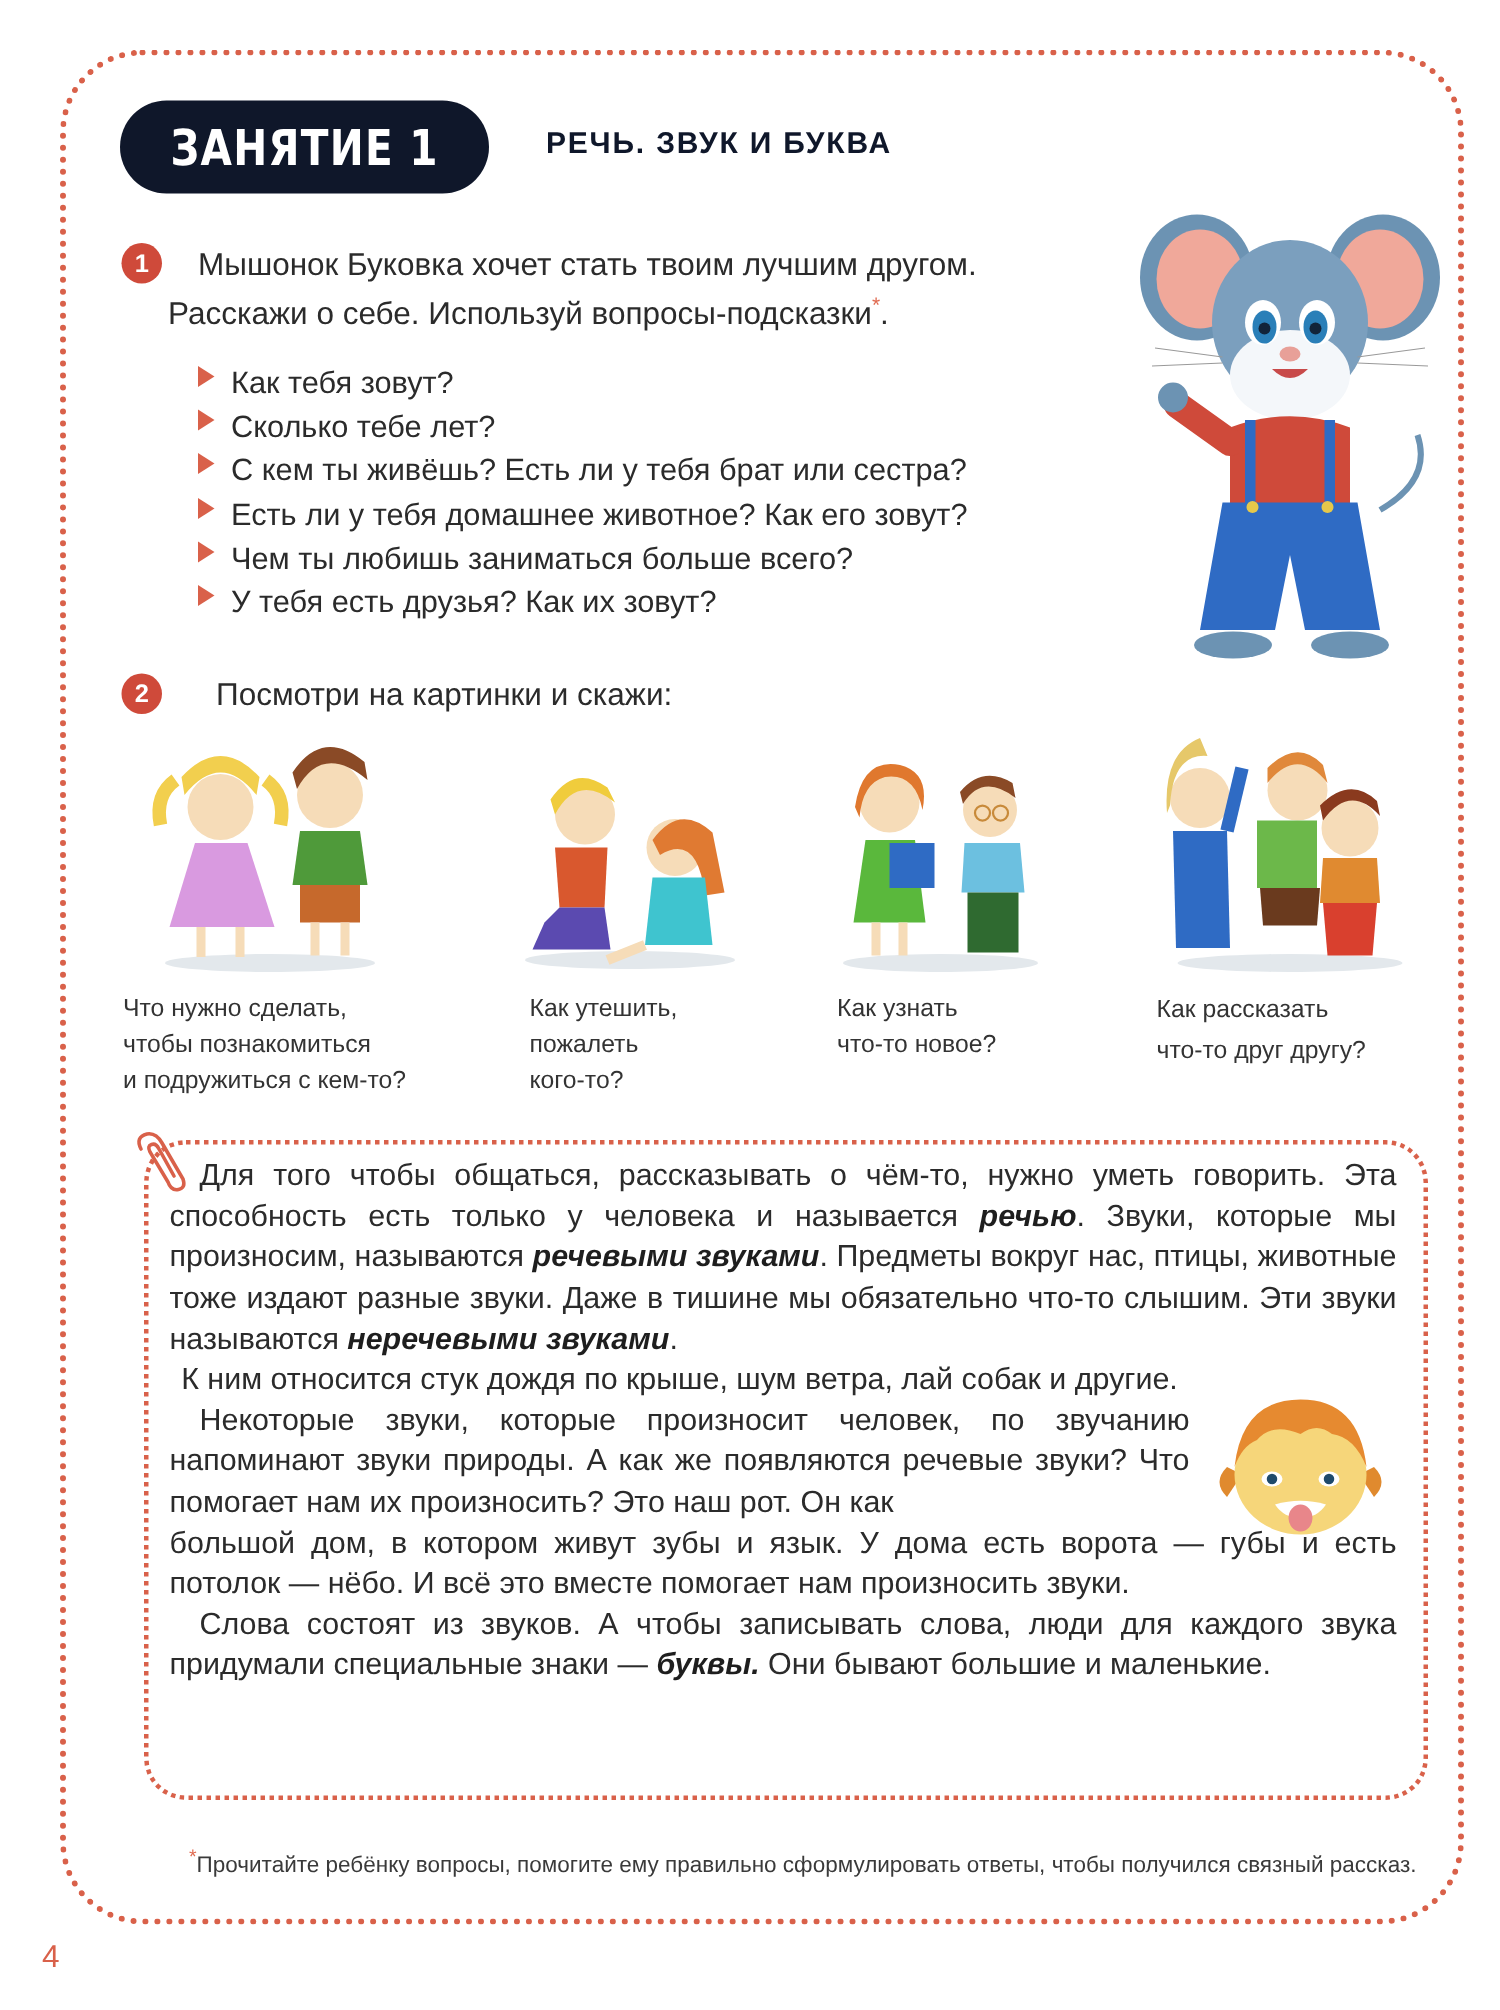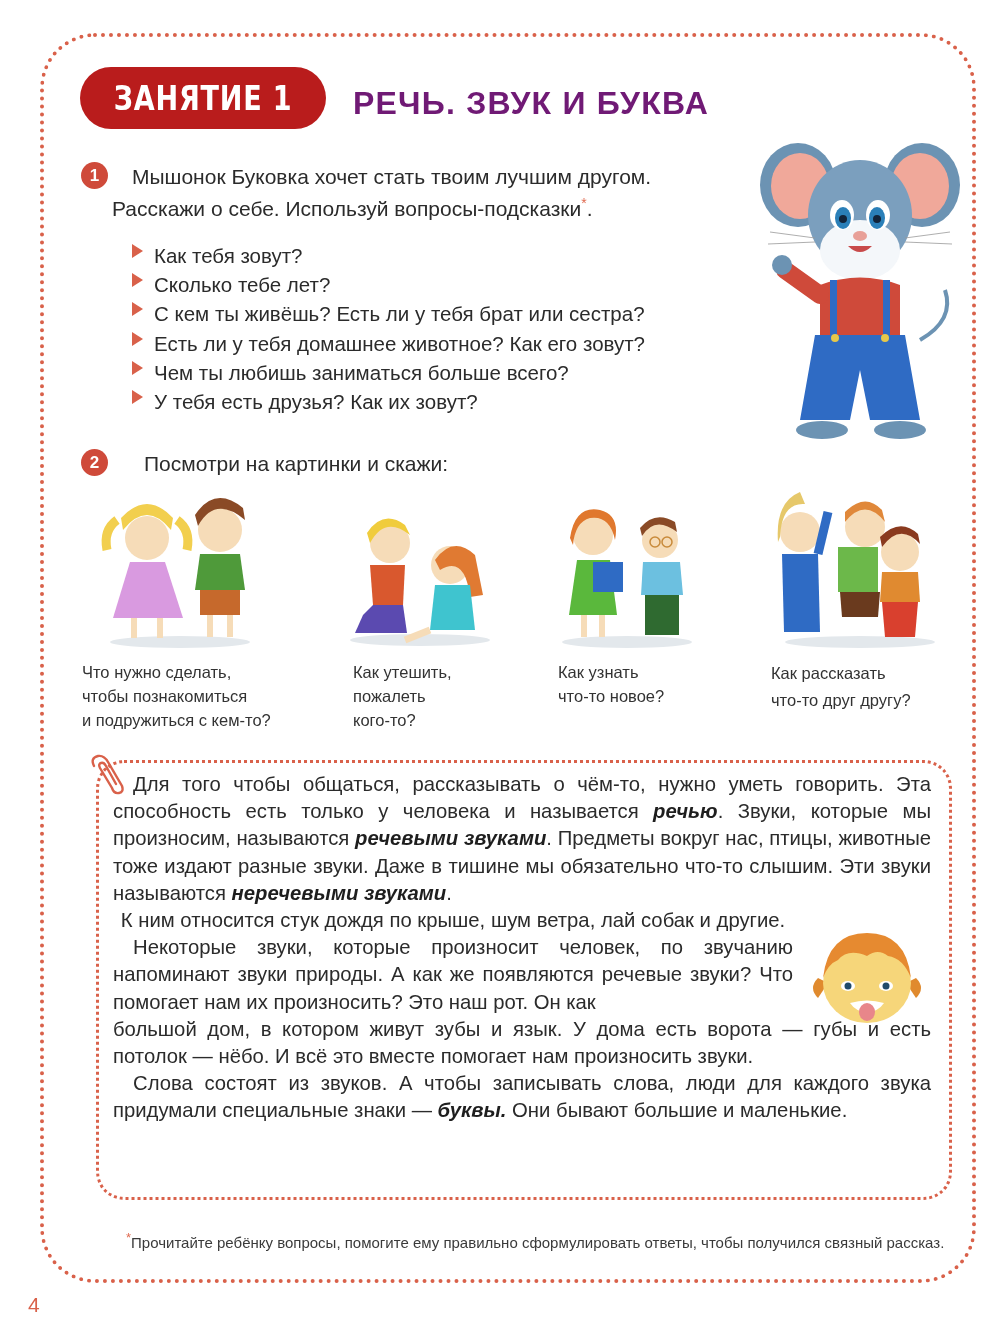--- a/index.html
+++ b/index.html
@@ -1,25 +1,25 @@
 <!DOCTYPE html>
 <html><head>
 <meta charset="utf-8">
 <style>
   html, body { margin: 0; padding: 0; background: #ffffff; }
   body { width: 1000px; height: 1340px; position: relative; overflow: hidden;
          font-family: "Liberation Sans", sans-serif; color: #2a2a2a; }
   .outer-frame { position: absolute; left: 40px; top: 33px; width: 936px; height: 1250px;
          border: 4px dotted #d9614a; border-radius: 55px; box-sizing: border-box; }
   .lesson-badge { position: absolute; left: 80px; top: 67px; width: 246px; height: 62px;
-         background: #b91c1c; border-radius: 31px; display: flex; align-items: center; justify-content: center; }
+         background: #0f172a; border-radius: 31px; display: flex; align-items: center; justify-content: center; }
   .lesson-badge span { color: #fff; font-family: "DejaVu Sans", sans-serif; font-weight: bold;
          font-size: 33px; letter-spacing: 1px; transform: scaleX(0.82); display: inline-block; }
-  .lesson-title { position: absolute; left: 353px; top: 85px; font-weight: bold; color: #701a75;
-         font-size: 32px; letter-spacing: 1.2px; }
+  .lesson-title { position: absolute; left: 364px; top: 85px; font-weight: bold; color: #0f172a;
+         font-size: 20px; letter-spacing: 1.2px; }
   .task-num { position: absolute; width: 27px; height: 27px; border-radius: 50%; background: #cf4a3a;
          color: #fff; font-weight: bold; font-size: 17px; display: flex; align-items: center; justify-content: center; }
   .task-text { position: absolute; font-size: 21px; line-height: 27px; color: #2b2b2b; }
   .star { color: #e06a50; font-size: 14px; vertical-align: super; }
   .q-list { position: absolute; left: 130px; top: 244px; }
   .q-item { height: 29.2px; font-size: 20.5px; display: flex; align-items: flex-start; color: #2b2b2b; }
   .q-item .tri { width: 0; height: 0; border-top: 7px solid transparent; border-bottom: 7px solid transparent;
          border-left: 11px solid #d9614a; margin-right: 11px; margin-left: 2px; }
   .mouse { position: absolute; left: 760px; top: 130px; width: 200px; height: 320px; }
   .scene { position: absolute; }

